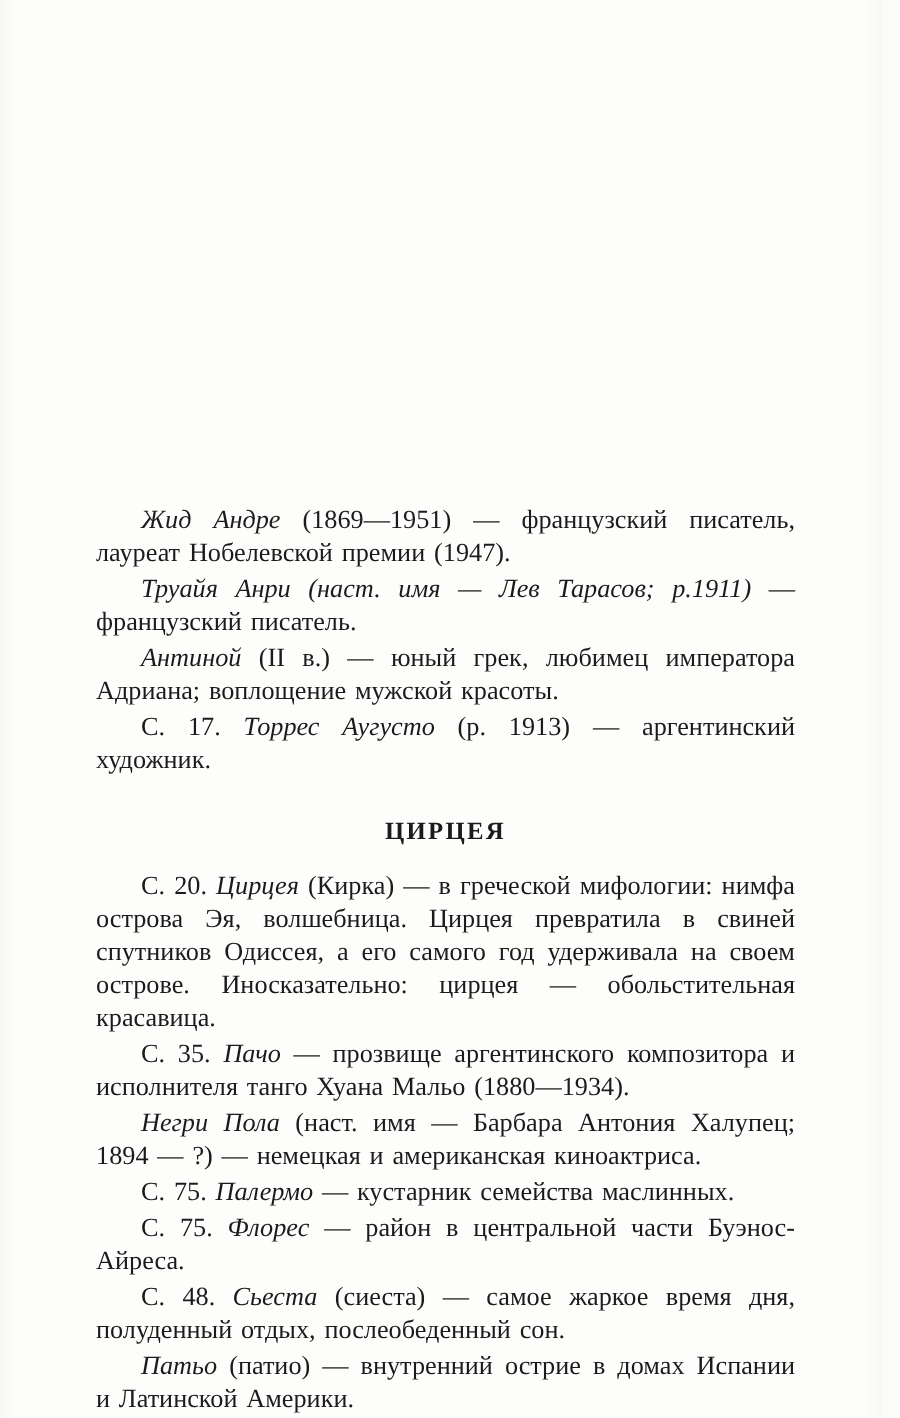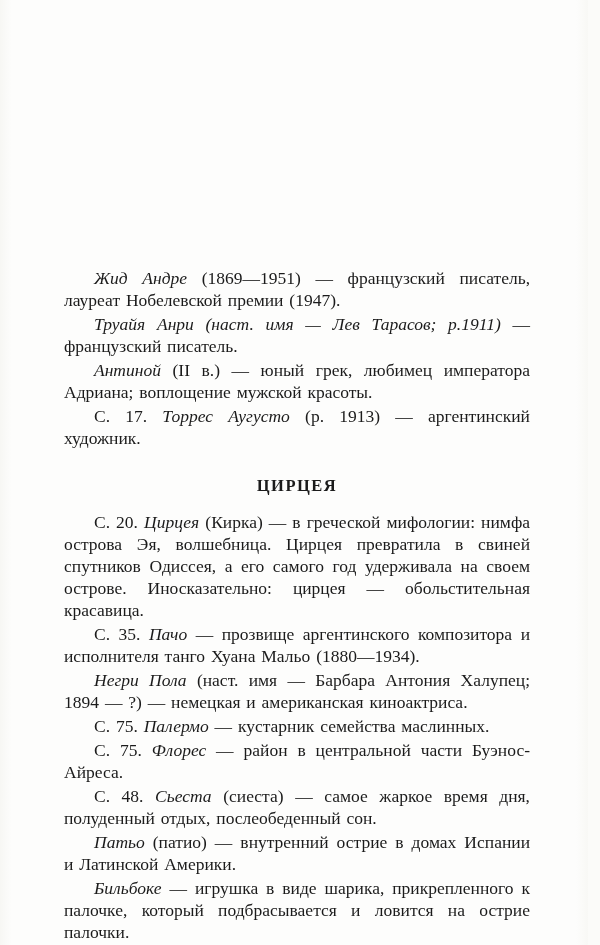--- a/index.html
+++ b/index.html
@@ -55,16 +55,15 @@
       <p class="entry"><em>Антиной</em><span> (II в.) — юный грек, любимец императора Адриана; воплощение мужской красоты.</span></p>
       <p class="entry"><span>С. 17. </span><em>Торрес Аугусто</em><span> (р. 1913) — аргентинский художник.</span></p>
       <h2 class="section-heading">ЦИРЦЕЯ</h2>
       <p class="entry"><span>С. 20. </span><em>Цирцея</em><span> (Кирка) — в греческой мифологии: нимфа острова Эя, волшебница. Цирцея превратила в свиней спутников Одиссея, а его самого год удерживала на своем острове. Иносказательно: цирцея — обольстительная красавица.</span></p>
       <p class="entry"><span>С. 35. </span><em>Пачо</em><span> — прозвище аргентинского композитора и исполнителя танго Хуана Мальо (1880—1934).</span></p>
       <p class="entry"><em>Негри Пола</em><span> (наст. имя — Барбара Антония Халупец; 1894 — ?) — немецкая и американская киноактриса.</span></p>
       <p class="entry"><span>С. 75. </span><em>Палермо</em><span> — кустарник семейства маслинных.</span></p>
       <p class="entry"><span>С. 75. </span><em>Флорес</em><span> — район в центральной части Буэнос-Айреса.</span></p>
       <p class="entry"><span>С. 48. </span><em>Сьеста</em><span> (сиеста) — самое жаркое время дня, полуденный отдых, послеобеденный сон.</span></p>
       <p class="entry"><em>Патьо</em><span> (патио) — внутренний острие в домах Испании и Латинской Америки.</span></p>
-      <p class="entry"><em>Бильбоке</em><span> — игрушка в виде шарика, прикрепленного к палочке, который подбрасывается и ловится на острие палочки.</span></p>
     </main>
 
 </div>
 
 </body></html>

